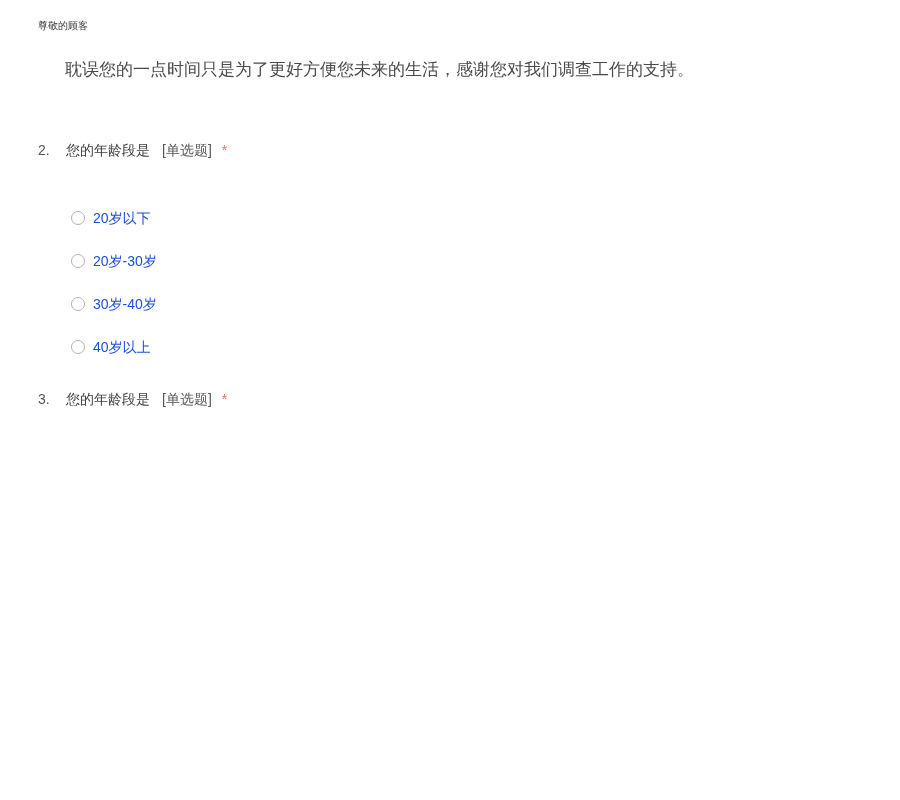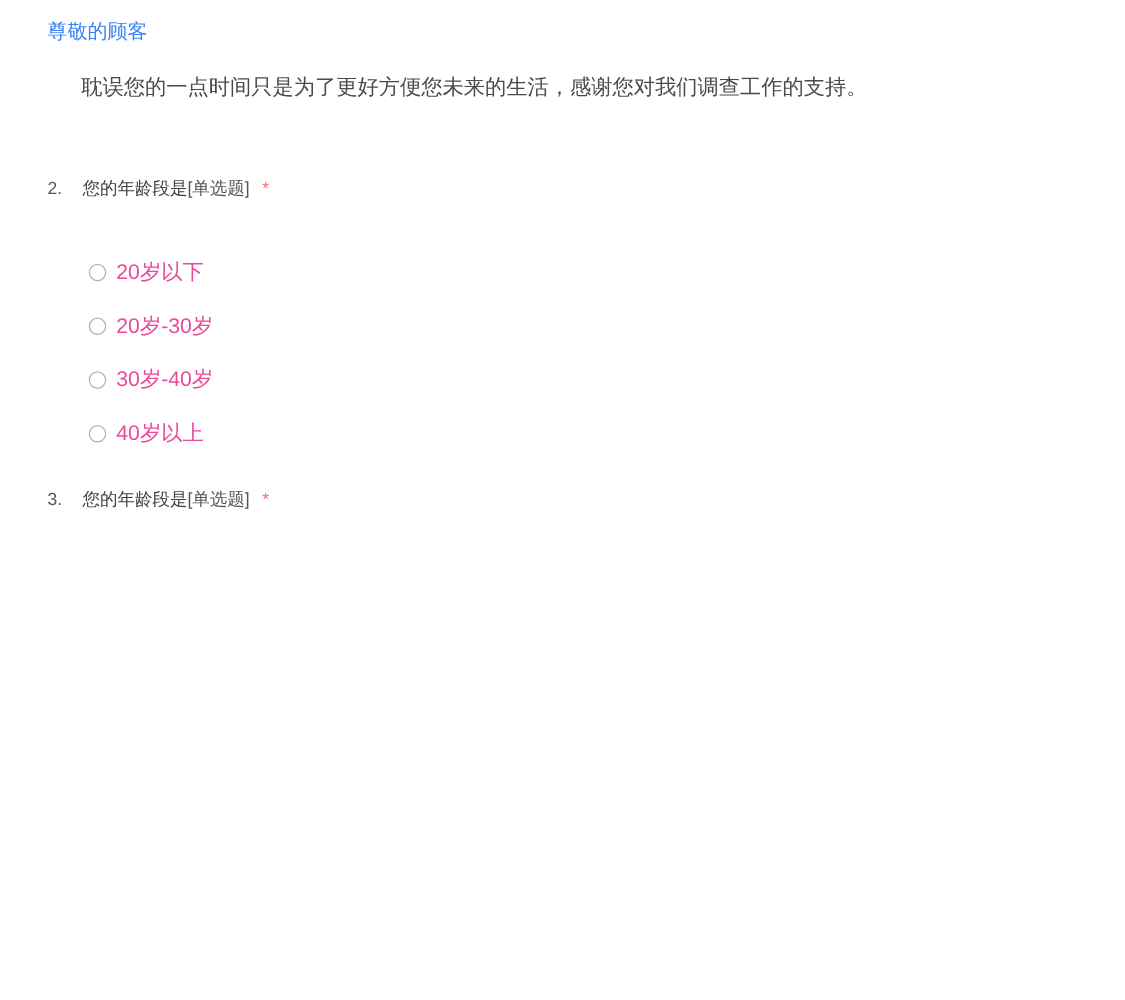--- a/index.html
+++ b/index.html
@@ -11,23 +11,23 @@
     width: 900px;
     height: 800px;
     overflow: hidden;
     font-family: "Liberation Sans", "DejaVu Sans", sans-serif;
   }
   .page {
     box-sizing: border-box;
     padding: 18px 20px 0 38px;
   }
   .greeting {
-    font-size: 16px;
+    font-size: 10px;
     line-height: 16px;
-    color: #3b82f6;
+    color: #404040;
   }
   .intro {
     margin: 24px 0 0 27px;
     font-size: 17px;
     line-height: 24px;
     color: #4a4a4a;
   }
   .question {
     margin-top: 32px;
   }
@@ -43,21 +43,21 @@
   .q-number {
     display: inline-block;
     width: 28px;
     color: #555555;
   }
   .q-title {
     color: #404040;
   }
   .q-type-tag {
     color: #555555;
-    margin-left: 0;
+    margin-left: 12px;
   }
   .q-required {
     color: #f56c6c;
     margin-left: 10px;
     font-size: 14px;
   }
   .options {
     margin-top: 48px;
     margin-left: 33px;
   }
@@ -72,22 +72,22 @@
     box-sizing: border-box;
     width: 14px;
     height: 14px;
     border: 1px solid #b2b2b2;
     border-radius: 50%;
     background: #ffffff;
     flex: 0 0 auto;
     margin-right: 8px;
   }
   .option-label {
-    font-size: 17px;
-    color: #ec4899;
+    font-size: 14px;
+    color: #1d4ed8;
     line-height: 20px;
     white-space: nowrap;
   }
 </style>
 </head>
 <body>
 
 <div class="page">
 
   <div class="greeting">尊敬的顾客</div>

